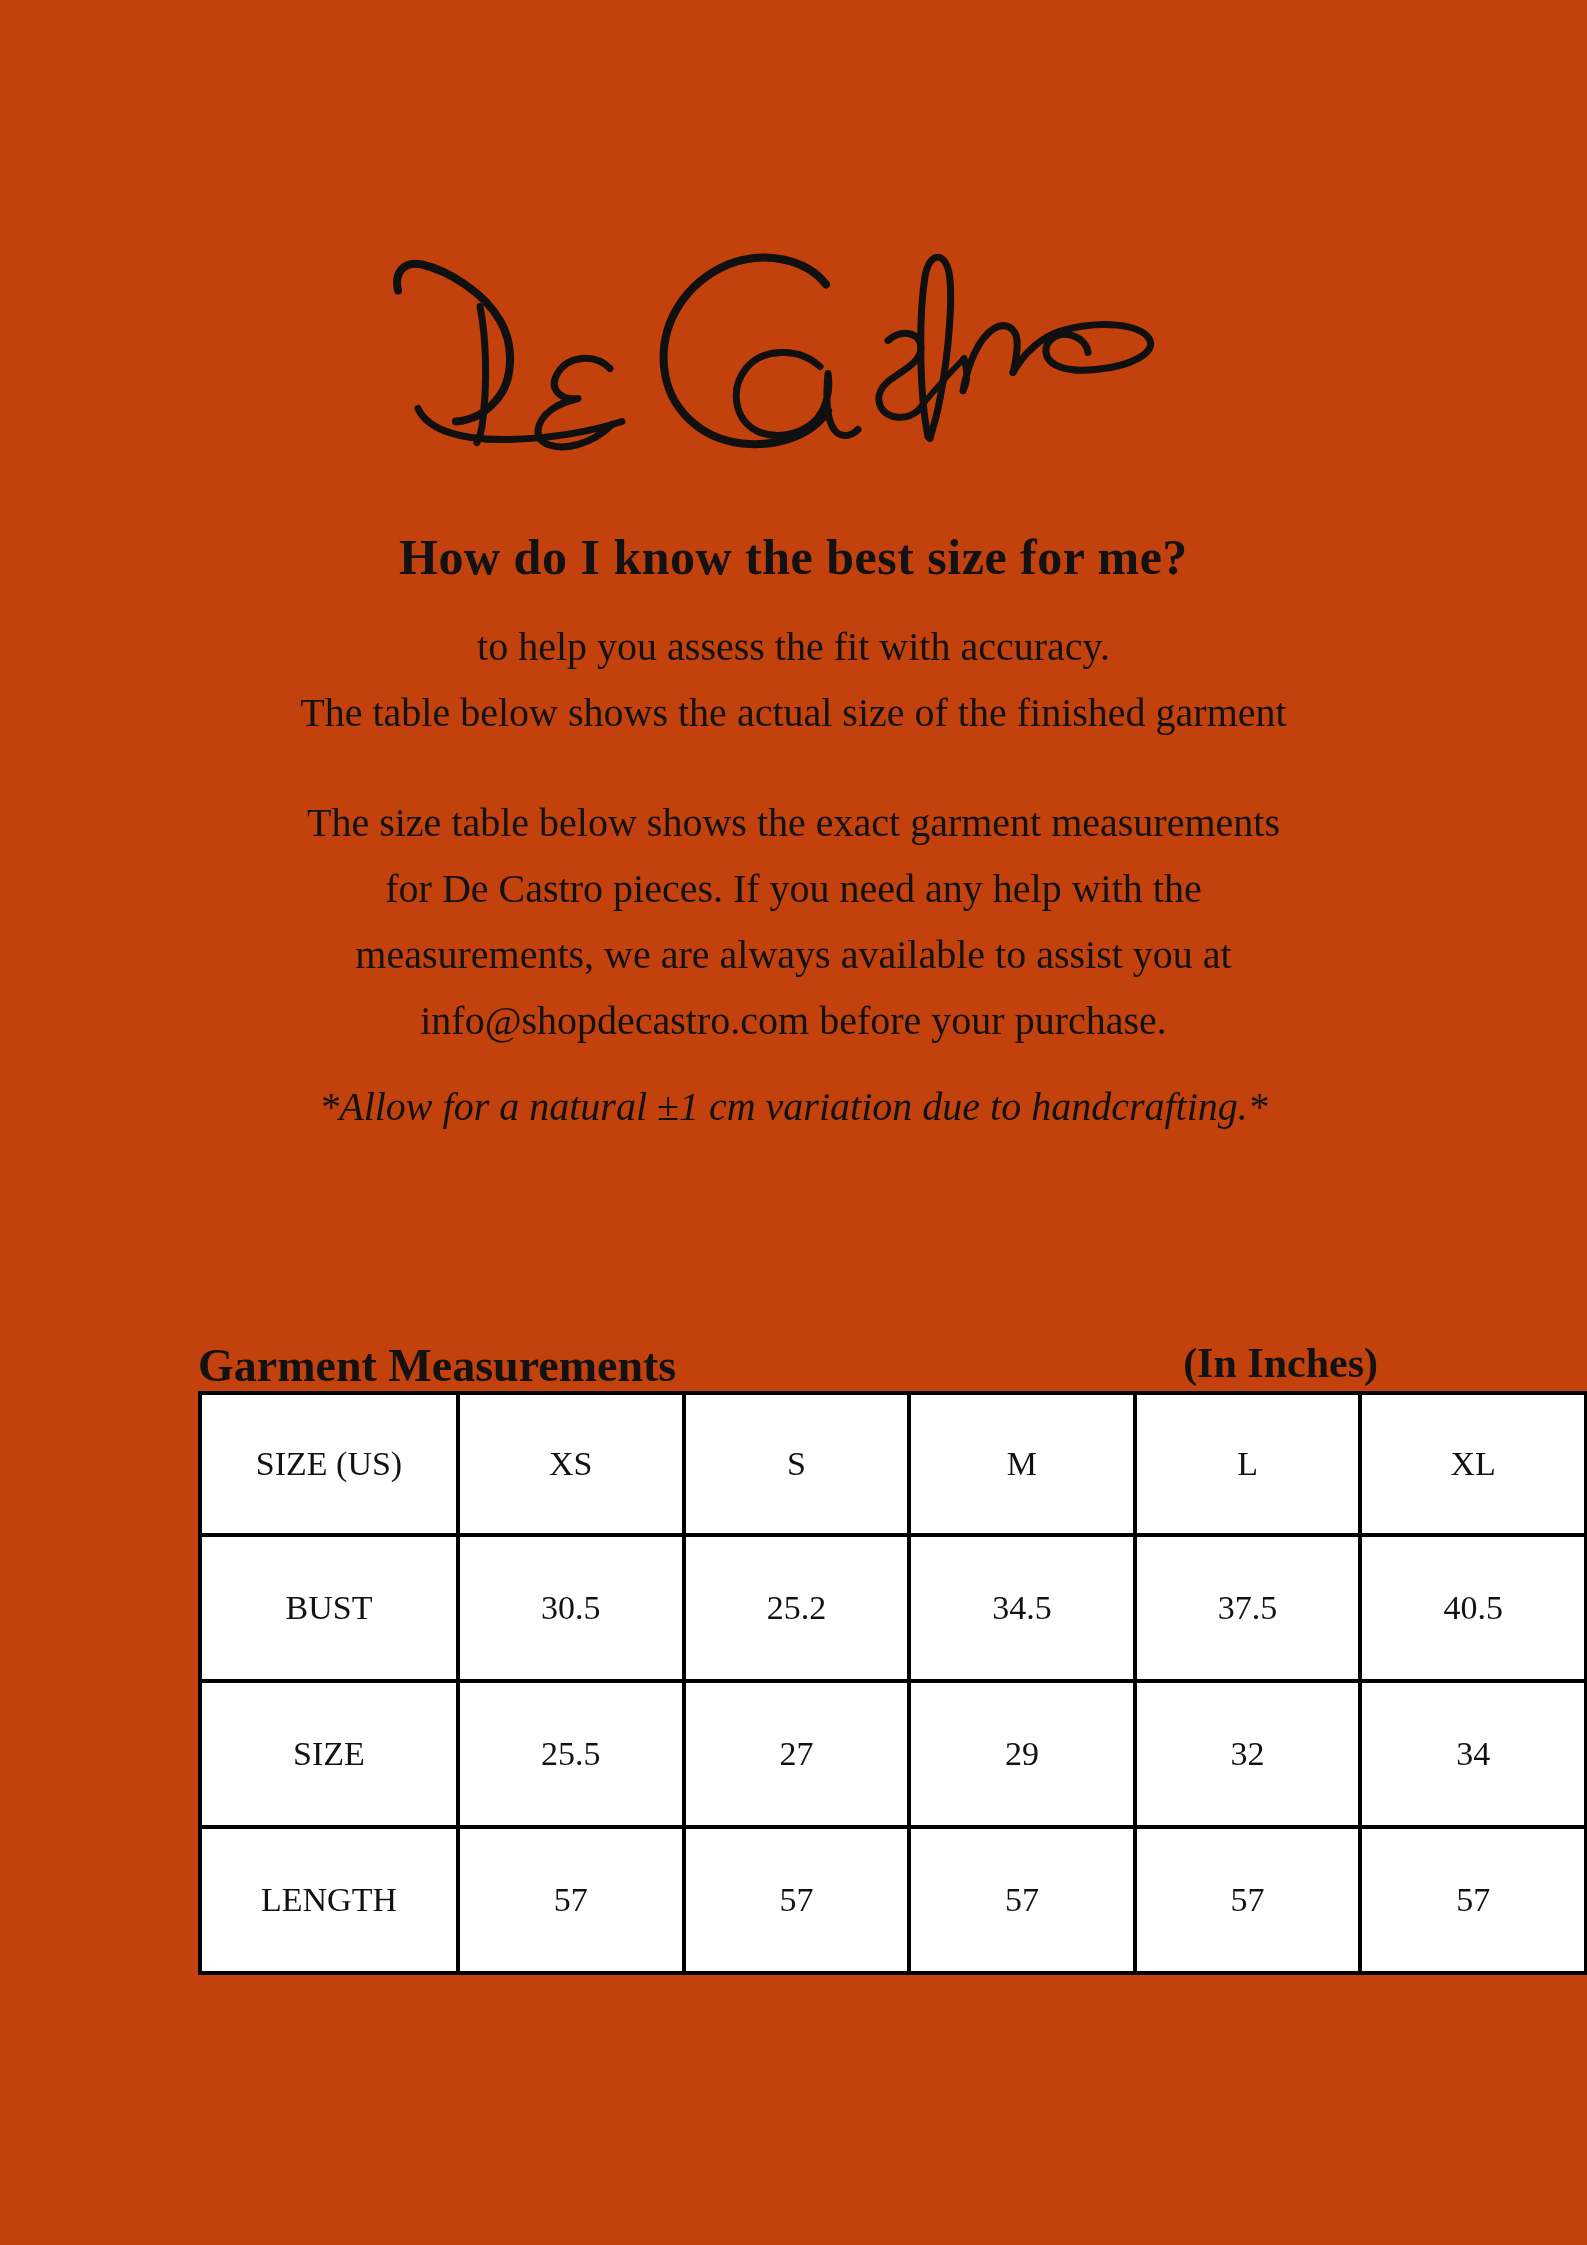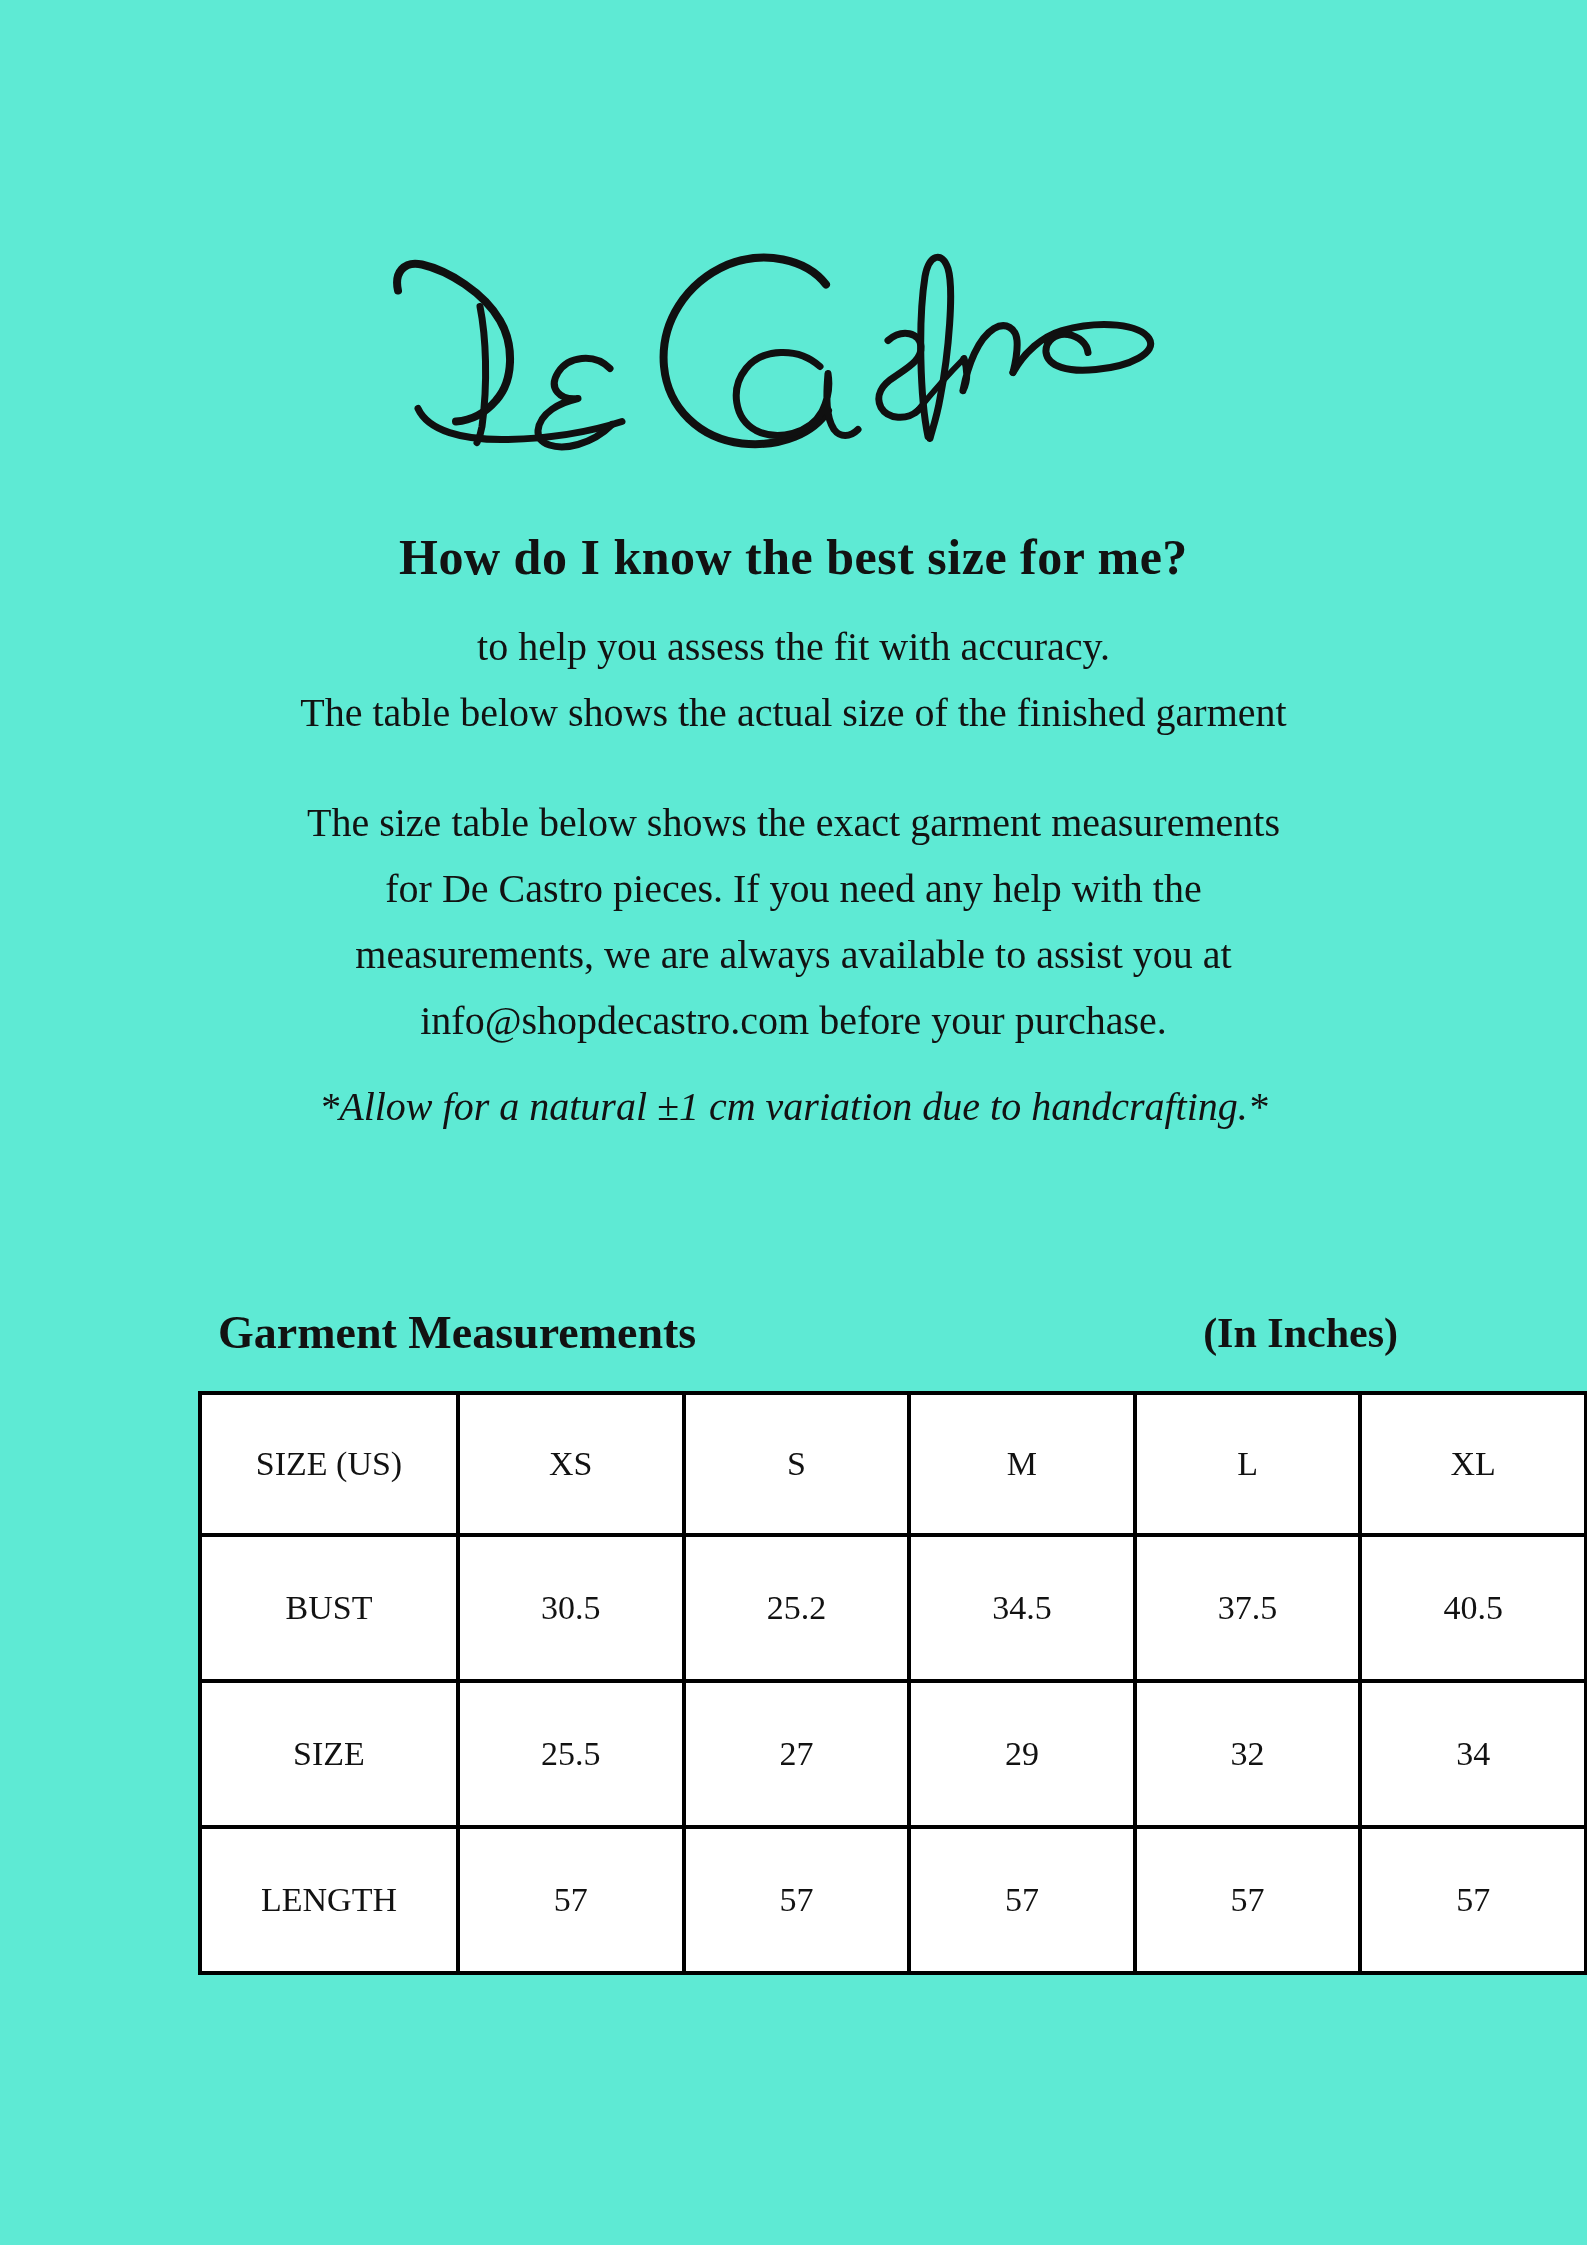--- a/index.html
+++ b/index.html
@@ -1,20 +1,20 @@
 <!DOCTYPE html>
 <html><head>
 <meta charset="utf-8">
 <style>
   html, body { margin: 0; padding: 0; background: #ffffff; }
   .page {
     position: relative;
     width: 1587px;
     height: 2245px;
-    background: #5eead4;
+    background: #c2410c;
     font-family: "Liberation Serif", serif;
     color: #121212;
     overflow: hidden;
   }
   .logo {
     position: absolute;
     top: 238px;
     left: 392px;
     width: 775px;
     height: 215px;
@@ -44,27 +44,26 @@
     position: absolute;
     top: 1083px;
     left: 0;
     width: 100%;
     text-align: center;
     font-style: italic;
     font-size: 40px;
   }
   .section-head {
     position: absolute;
-    top: 1306px;
+    top: 1339px;
     left: 198px;
     width: 1180px;
     display: flex;
     justify-content: space-between;
-    align-items: center;
-    margin-left: 20px;
+    align-items: flex-start;
   }
   .section-title { font-size: 46px; font-weight: bold; }
   .section-unit  { font-size: 42px; font-weight: bold; }
   table.size-table {
     position: absolute;
     top: 1391px;
     left: 198px;
     width: 1390px;
     border-collapse: collapse;
     table-layout: fixed;

